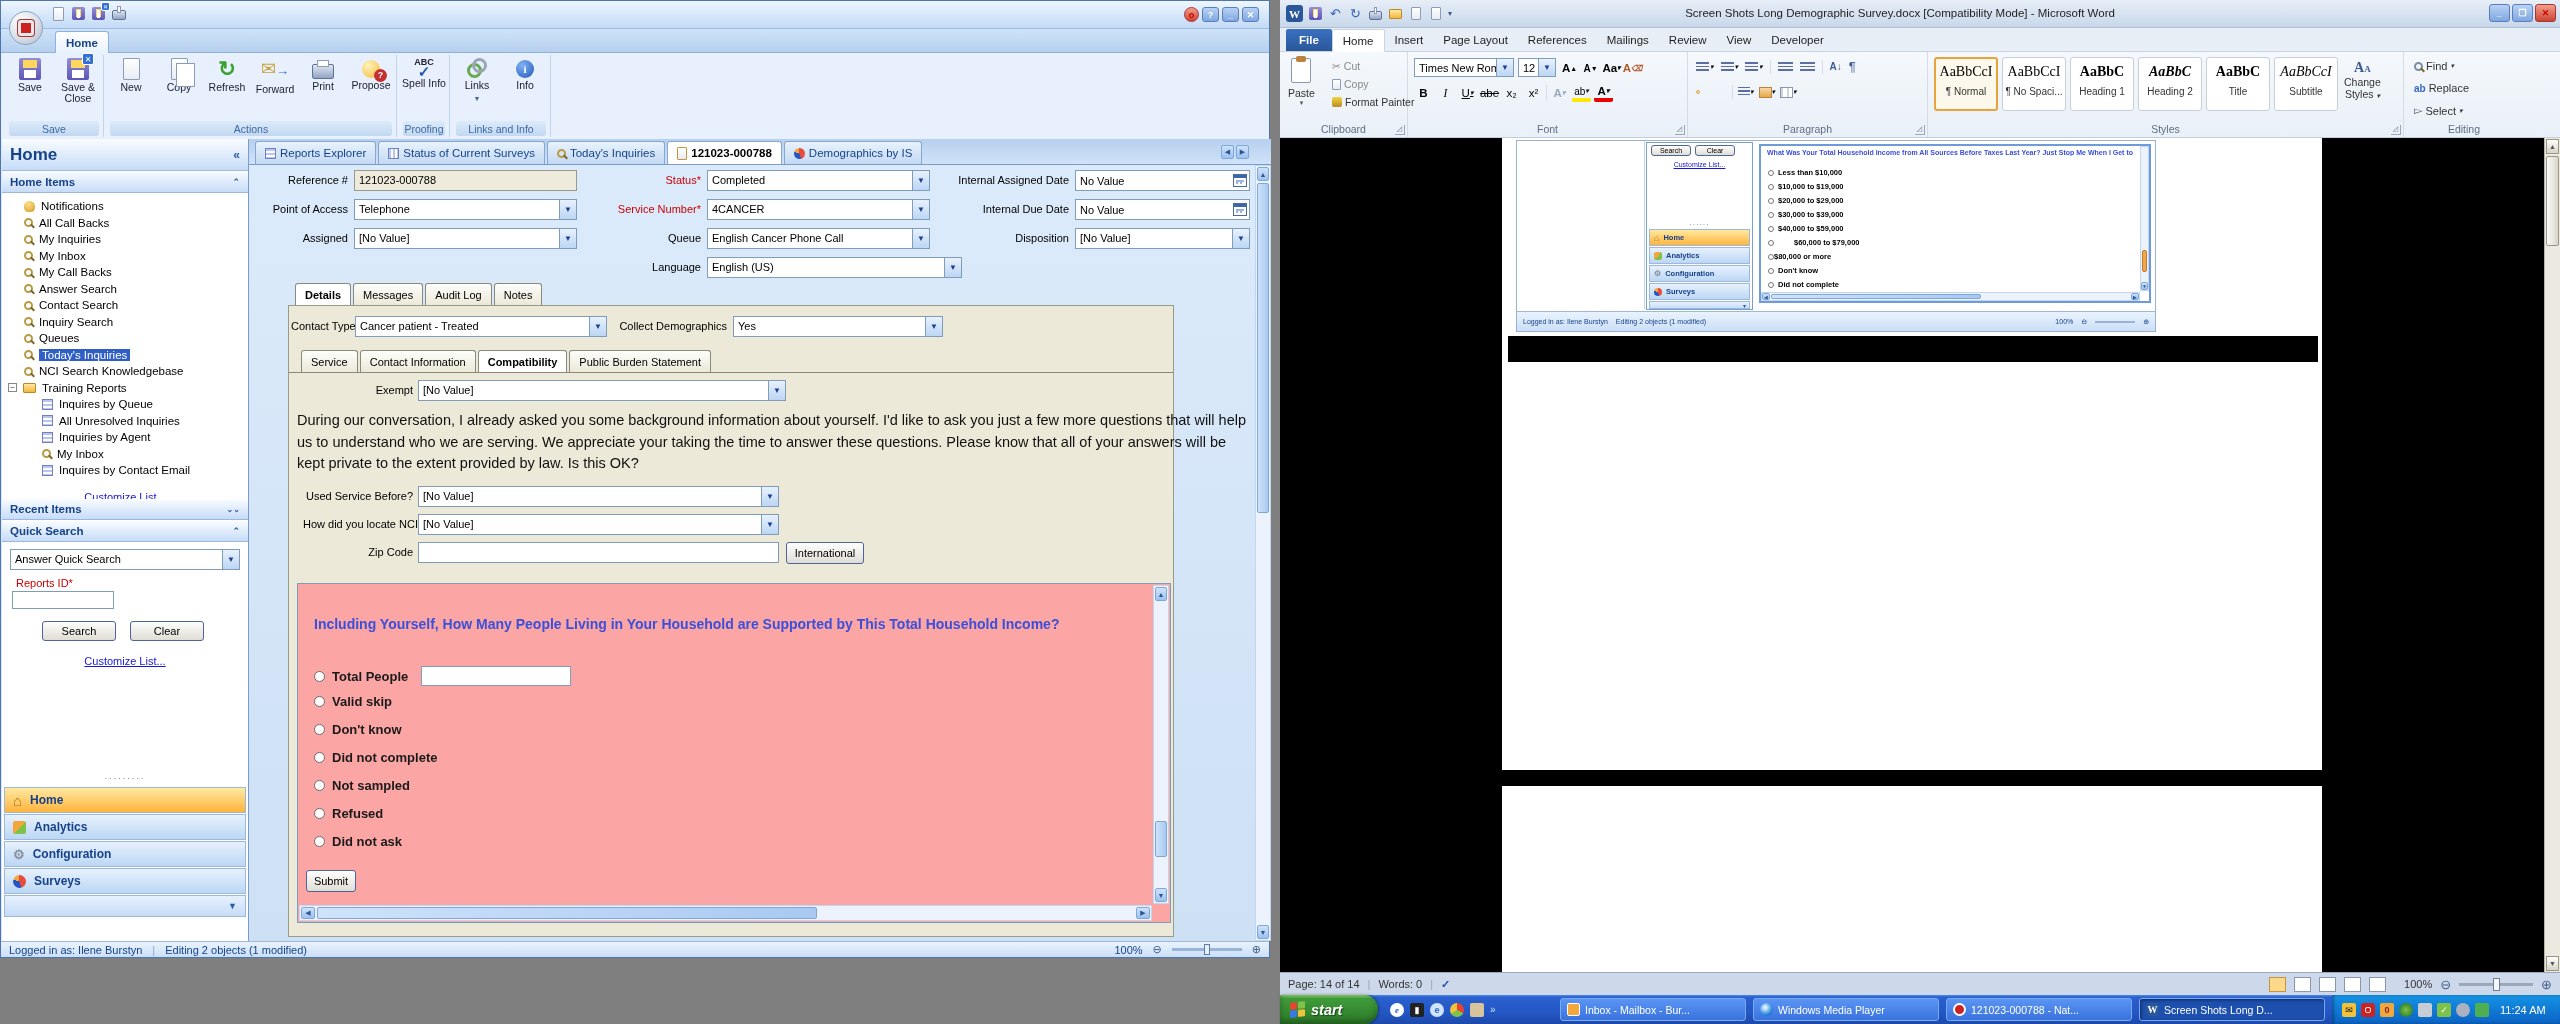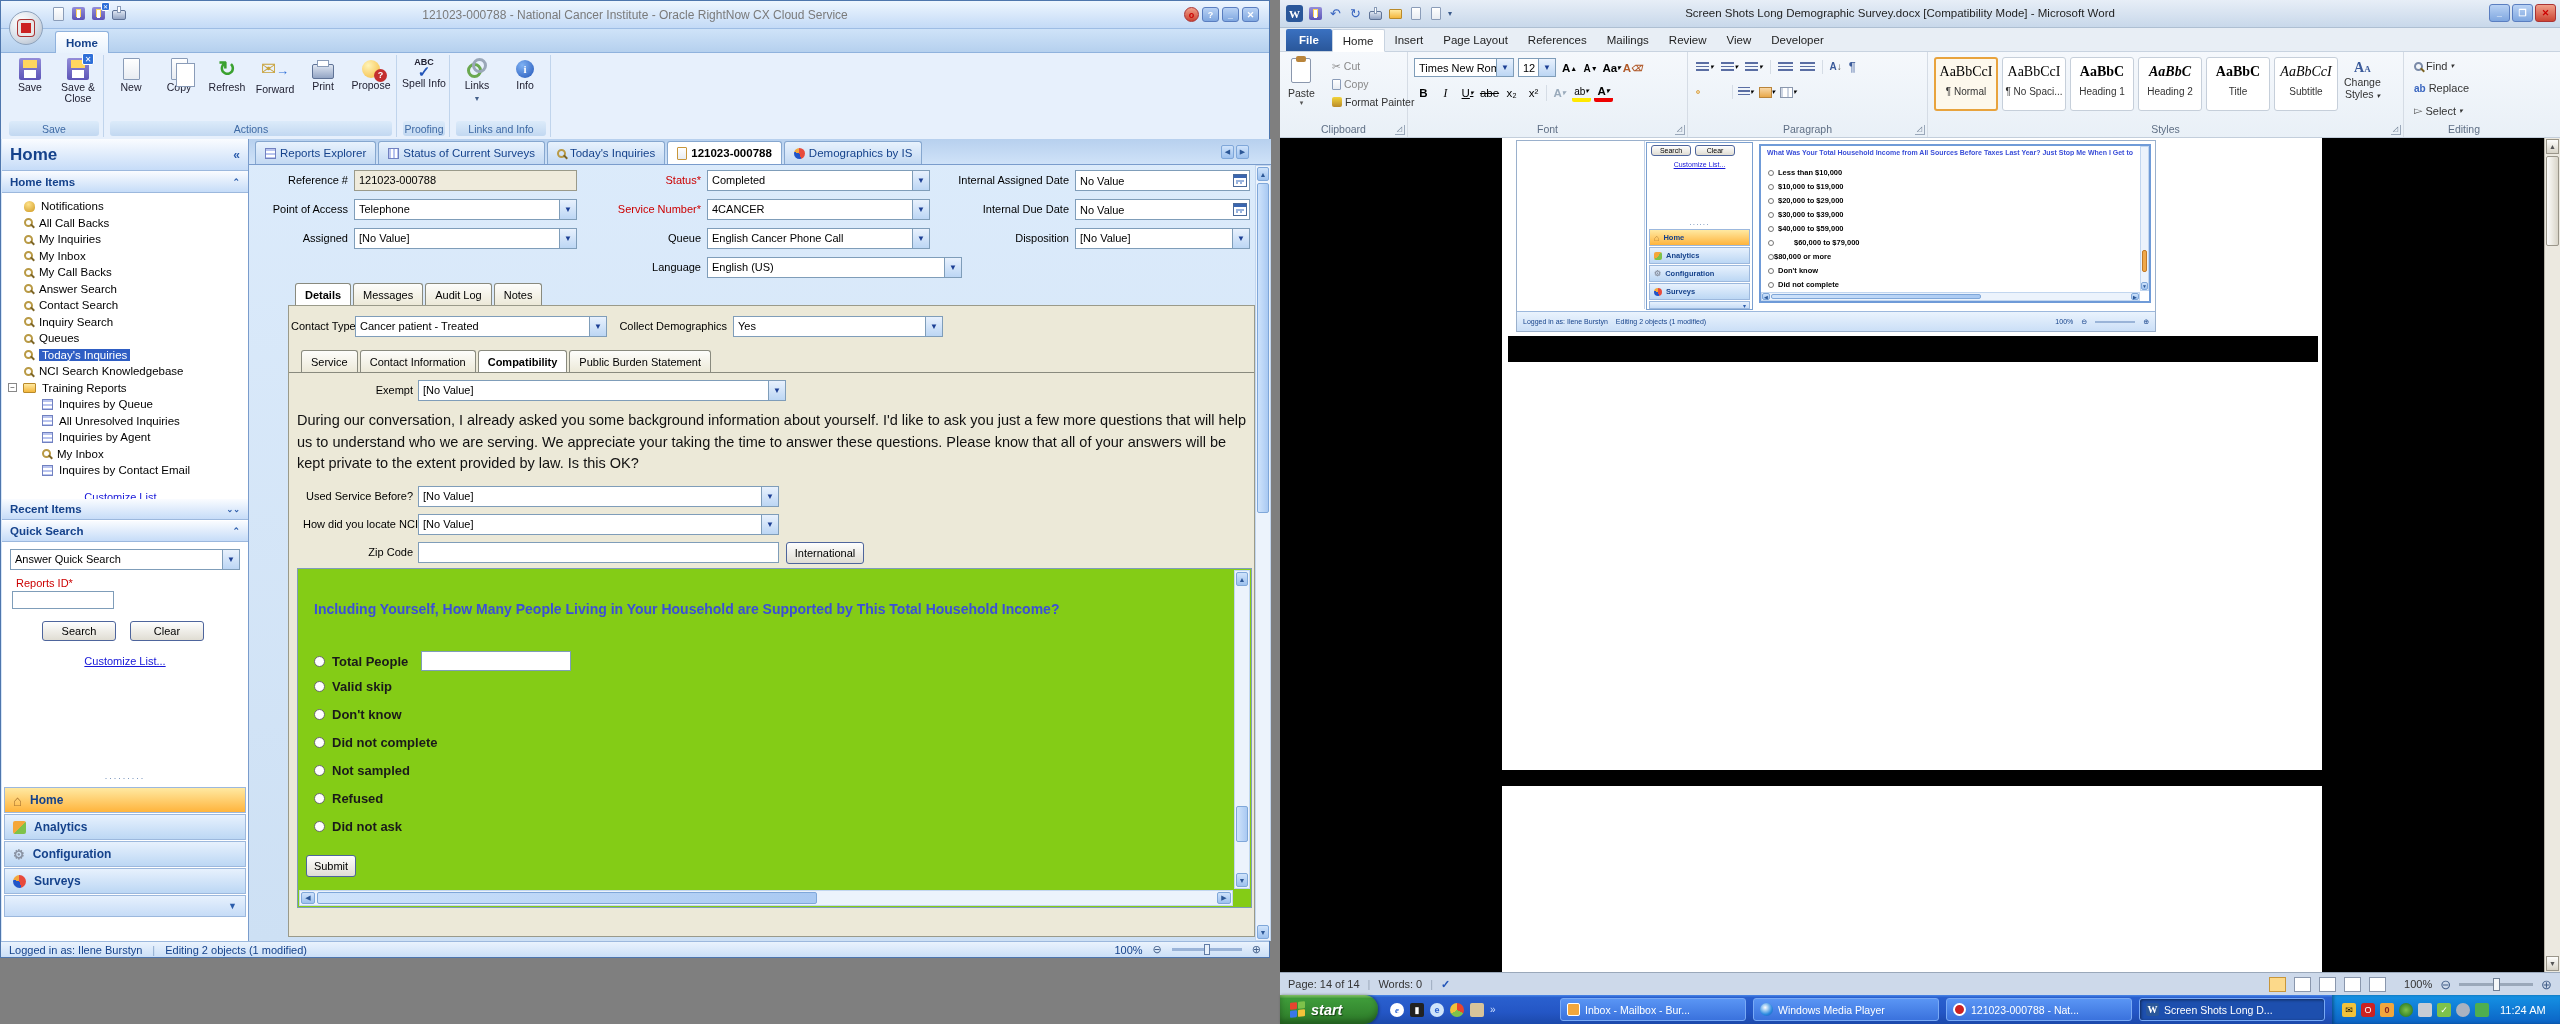--- a/index.html
+++ b/index.html
@@ -87,24 +87,24 @@
 
 #cmain{position:absolute;left:248px;top:138px;width:1022px;bottom:16px;background:linear-gradient(#dcebfb,#cde0f4)}
 .ctabs{position:absolute;left:0;top:0;right:0;height:26px;background:linear-gradient(#b7d0ee,#cfe2f8);
   border-bottom:1px solid #7a9ccc;display:flex;align-items:flex-end;padding-left:6px}
 .ctab{display:flex;align-items:center;gap:4px;padding:0 9px;height:23px;font-size:11.5px;color:#15428b;
   background:linear-gradient(#e8f2fd,#c3d9f3);border:1px solid #86a7cf;border-bottom:none;border-radius:3px 3px 0 0;margin-right:2px;white-space:nowrap}
 .ctab.on{background:#fff;font-weight:bold;color:#000}
 .dtab{display:flex;align-items:center;padding:0 9px;height:22px;font-size:11px;
   background:linear-gradient(#fdfdfb,#ece9d8);border:1px solid #898a7e;border-bottom:none;border-radius:3px 3px 0 0;margin-right:2px;white-space:nowrap}
 .dtab.on{background:#fff;font-weight:bold}
-#dpanel{position:absolute;left:39px;top:166px;width:967px;bottom:4px;background:#ece9d8;border:1px solid #9a9a8a}
+#dpanel{position:absolute;left:39px;top:166px;width:886px;bottom:4px;background:#ece9d8;border:1px solid #9a9a8a}
 .para{font-size:14.5px;line-height:21.5px;color:#111}
 
-#svy{position:absolute;left:8px;top:262px;right:2px;height:340px;background:#84cc16;border:1px solid #7f9db9}
+#svy{position:absolute;left:8px;top:277px;right:2px;height:340px;background:#fca5a5;border:1px solid #7f9db9}
 .svq{color:#3b4fd8;font-weight:bold;font-size:14px}
 .svopt{display:flex;align-items:center;gap:7px;font-size:13px;font-weight:bold;color:#1a1a1a}
 .rad{width:11px;height:11px;border:1px solid #6a6a6a;border-radius:50%;background:#fff;flex:none}
 
 .sbtn{background:linear-gradient(#cfe3fb,#9dc1ee);border:1px solid #7fa7d9;color:#2c5796;font-size:7px;
   display:flex;align-items:center;justify-content:center;border-radius:2px}
 .strack{background:#ecf3fc;border:1px solid #c2d6ef}
 .sth{background:linear-gradient(90deg,#cfe3fb,#a9c9f2);border:1px solid #7fa7d9;border-radius:2px}
 .rn-status{position:absolute;left:0;bottom:0;right:0;height:16px;background:linear-gradient(#eaf3fd,#cbdff7);
   border-top:1px solid #9cb8dd;display:flex;align-items:center;font-size:11px;color:#15428b;padding:0 8px;gap:10px}
@@ -176,21 +176,20 @@
           </span>
       <span class="qicon">
             <span class="flop" style="width:13px;height:13px">
               <span class="bx" style="width:9px;height:9px;font-size:6px">✕</span>
             </span>
           </span>
       <span class="qicon">
             <span class="prn" style="width:14px;height:10px;margin-top:3px"></span>
           </span>
     </div>
-    <div class="abs" style="left:200px;right:200px;top:7px;text-align:center;font-size:12px;color:#7a7a7a">121023-000788  - National Cancer Institute  - Oracle RightNow CX Cloud Service</div>
     <div class="abs flex" style="right:10px;top:6px;gap:3px">
       <span class="winbtn red" style="border-radius:50%;width:15px">o</span>
       <span class="winbtn">?</span>
       <span class="winbtn">_</span>
       <span class="winbtn">✕</span>
     </div>
   </div>
   <div class="orb">
         <i></i>
       </div>

